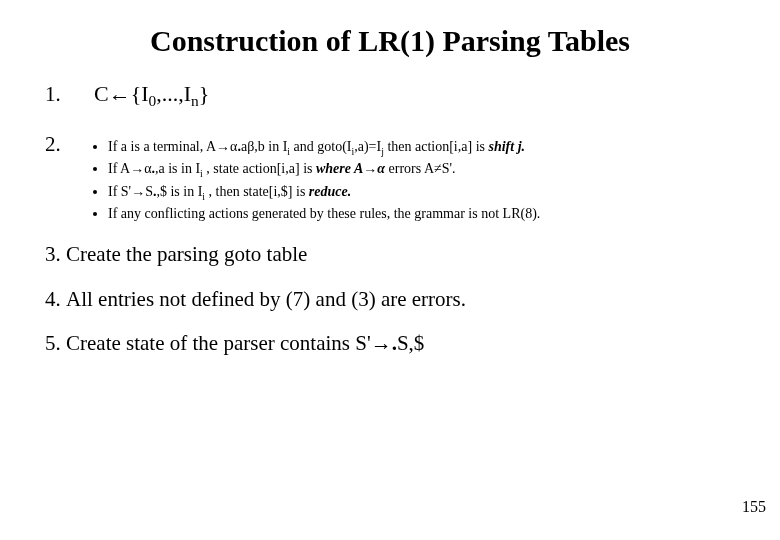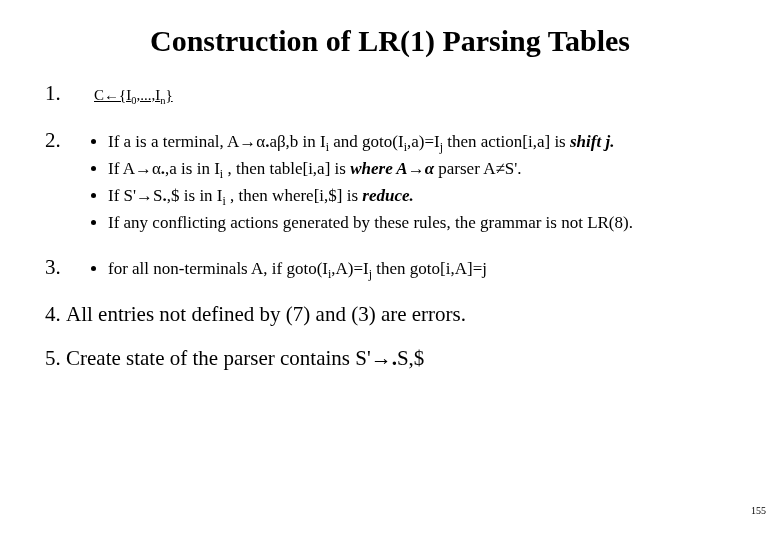--- a/index.html
+++ b/index.html
@@ -28,42 +28,41 @@
     list-style: decimal;
     margin: 0;
     padding-left: 30px;
     font-size: 21px;
   }
   ol.main > li {
     margin-bottom: 18px;
     line-height: 1.25;
   }
   .sub1 {
-    font-size: 15px;
+    font-size: 22px;
     margin: 4px 0 0 28px;
-    text-decoration: underline;
   }
   ul.bullets {
     list-style: disc;
     margin: 20px 0 0 22px;
     padding-left: 20px;
-    font-size: 17px;
+    font-size: 14px;
   }
   ul.bullets li {
     margin-bottom: 2px;
     line-height: 1.3;
   }
   sub { font-size: 0.7em; }
   .bi { font-style: italic; font-weight: bold; }
   .dot { font-weight: bold; }
   .page-num {
     position: absolute;
     bottom: 8px;
     right: 14px;
-    font-size: 10px;
+    font-size: 16px;
   }
 </style>
 </head>
 <body>
 
 <div class="slide">
 
   <h1 class="title">Construction of LR(1) Parsing Tables</h1>
 
   <ol class="main">
@@ -73,37 +72,33 @@
         <span>C←{I</span><sub>0</sub><span>,...,I</span><sub>n</sub><span>}</span>
       </div>
     </li>
 
     <li>
       <ul class="bullets">
         <li>
           <span>If  a is a terminal, A→α</span><span class="dot">.</span><span>aβ,b in I</span><sub>i</sub><span> and goto(I</span><sub>i</sub><span>,a)=I</span><sub>j</sub><span> then action[i,a] is </span><span class="bi">shift j.</span>
         </li>
         <li>
-          <span>If  A→α</span><span class="dot">.</span><span>,a  is in I</span><sub>i</sub><span> , then table[i,a] is </span><span class="bi">where A→α</span><span>  parser A≠S'.</span>
+          <span>If  A→α</span><span class="dot">.</span><span>,a  is in I</span><sub>i</sub><span> , state action[i,a] is </span><span class="bi">where A→α</span><span>  errors A≠S'.</span>
         </li>
         <li>
-          <span>If  S'→S</span><span class="dot">.</span><span>,$  is in I</span><sub>i</sub><span> , then where[i,$] is </span><span class="bi">reduce.</span>
+          <span>If  S'→S</span><span class="dot">.</span><span>,$  is in I</span><sub>i</sub><span> , then state[i,$] is </span><span class="bi">reduce.</span>
         </li>
         <li>
           <span>If any conflicting actions generated by these rules, the grammar is not LR(8).</span>
         </li>
       </ul>
     </li>
 
     <li>
-      <ul class="bullets">
-        <li>
-          <span>for all non-terminals A,  if goto(I</span><sub>i</sub><span>,A)=I</span><sub>j</sub><span>  then goto[i,A]=j</span>
-        </li>
-      </ul>
+      <span>Create the parsing goto table</span>
     </li>
 
     <li>
       <span>All entries not defined by (7) and (3) are errors.</span>
     </li>
 
     <li>
       <span>Create state of the parser contains  S'→</span><span class="dot">.</span><span>S,$</span>
     </li>
 

